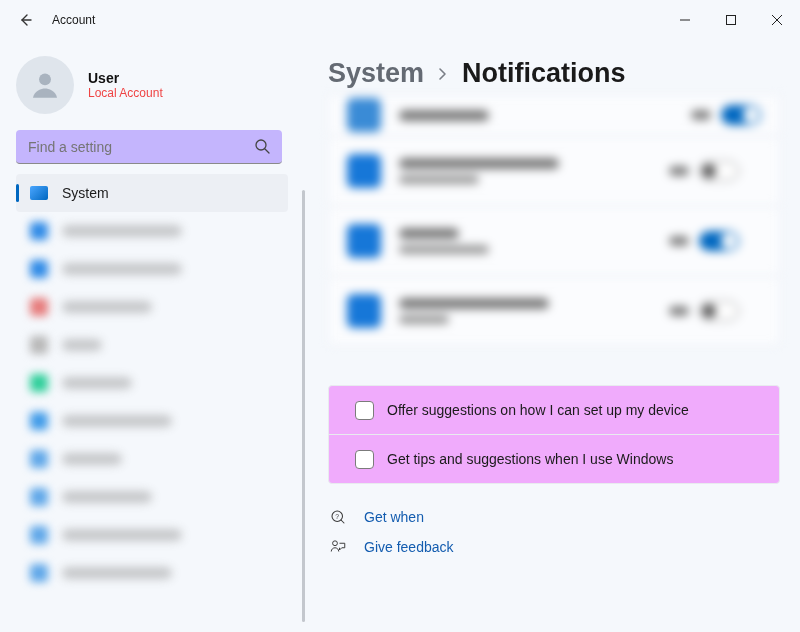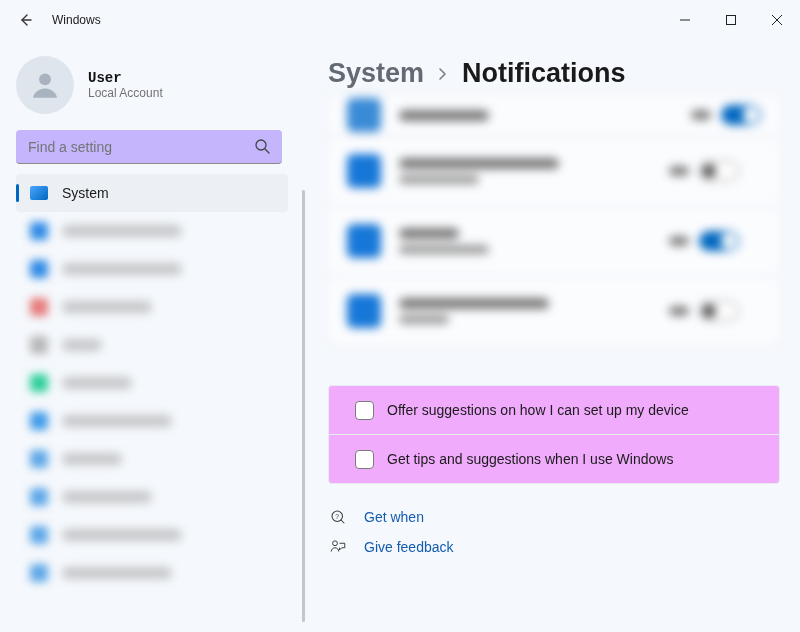--- a/index.html
+++ b/index.html
@@ -9,22 +9,22 @@
   .back-btn { width: 30px; height: 30px; display:flex; align-items:center; justify-content:center; border:none; background:none; cursor:pointer; border-radius:4px; }
   .title { font-size: 12px; margin-left: 12px; color:#1a1a1a; }
   .win-controls { margin-left:auto; display:flex; }
   .win-btn { width:46px; height:30px; display:flex; align-items:center; justify-content:center; background:none; border:none; cursor:pointer; }
 
   .app { display:flex; height: calc(100% - 40px); }
   
   .sidebar { width: 300px; padding: 10px 12px 10px 16px; display:flex; flex-direction:column; overflow:hidden; }
   .user-row { display:flex; align-items:center; gap:14px; padding: 6px 0 16px 0; }
   .avatar { width:58px; height:58px; border-radius:50%; background:#dfe5ec; display:flex; align-items:center; justify-content:center; }
-  .user-name { font-size:14px; font-weight:600; color:#111;font-family:Liberation Mono, monospace; }
-  .user-sub { font-size:12px; color:#737373; }
+  .user-name { font-size:14px; font-weight:600; color:#111; }
+  .user-sub { font-size:12px; color:#ef4444; }
   .search-wrap { position:relative; margin-bottom:10px; }
   .search-input { width:266px; height:34px; padding:0 34px 0 12px; font-size:14px; border:none; border-bottom:1px solid #8a8a8a; border-radius:4px; background:#c4b5fd; outline:none; }
   .search-icon { position:absolute; right:18px; top:8px; pointer-events:none; }
 
   .nav { display:flex; flex-direction:column; gap:0; position:relative; }
   .nav-item { display:flex; align-items:center; gap:14px; height:38px; padding:0 12px 0 14px; border-radius:4px; cursor:pointer; position:relative; }
   .nav-item.selected { background:#eceff4; }
   .nav-item.selected::before { content:""; position:absolute; left:0; top:10px; width:3px; height:18px; background:#0067c0; border-radius:2px; }
   .nav-icon { width:18px; height:14px; border-radius:2px; }
   .nav-label { font-size:14px; color:#1b1b1b; }
@@ -71,21 +71,21 @@
 </head>
 <body>
 
 <div class="titlebar">
   <button class="back-btn">
     <svg width="16" height="16" viewBox="0 0 16 16">
         <path d="M10 3 L5 8 L10 13" stroke="#333" stroke-width="1.4" fill="none" stroke-linecap="round" stroke-linejoin="round"></path>
         <path d="M5 8 H14" stroke="#333" stroke-width="1.4" stroke-linecap="round"></path>
       </svg>
   </button>
-  <span class="title">Windows</span>
+  <span class="title">Account</span>
   <div class="win-controls">
     <button class="win-btn">
       <svg width="10" height="10">
           <path d="M0 5 H10" stroke="#222" stroke-width="1"></path>
         </svg>
     </button>
     <button class="win-btn">
       <svg width="10" height="10">
           <rect x="0.5" y="0.5" width="9" height="9" stroke="#222" fill="none" stroke-width="1"></rect>
         </svg>

